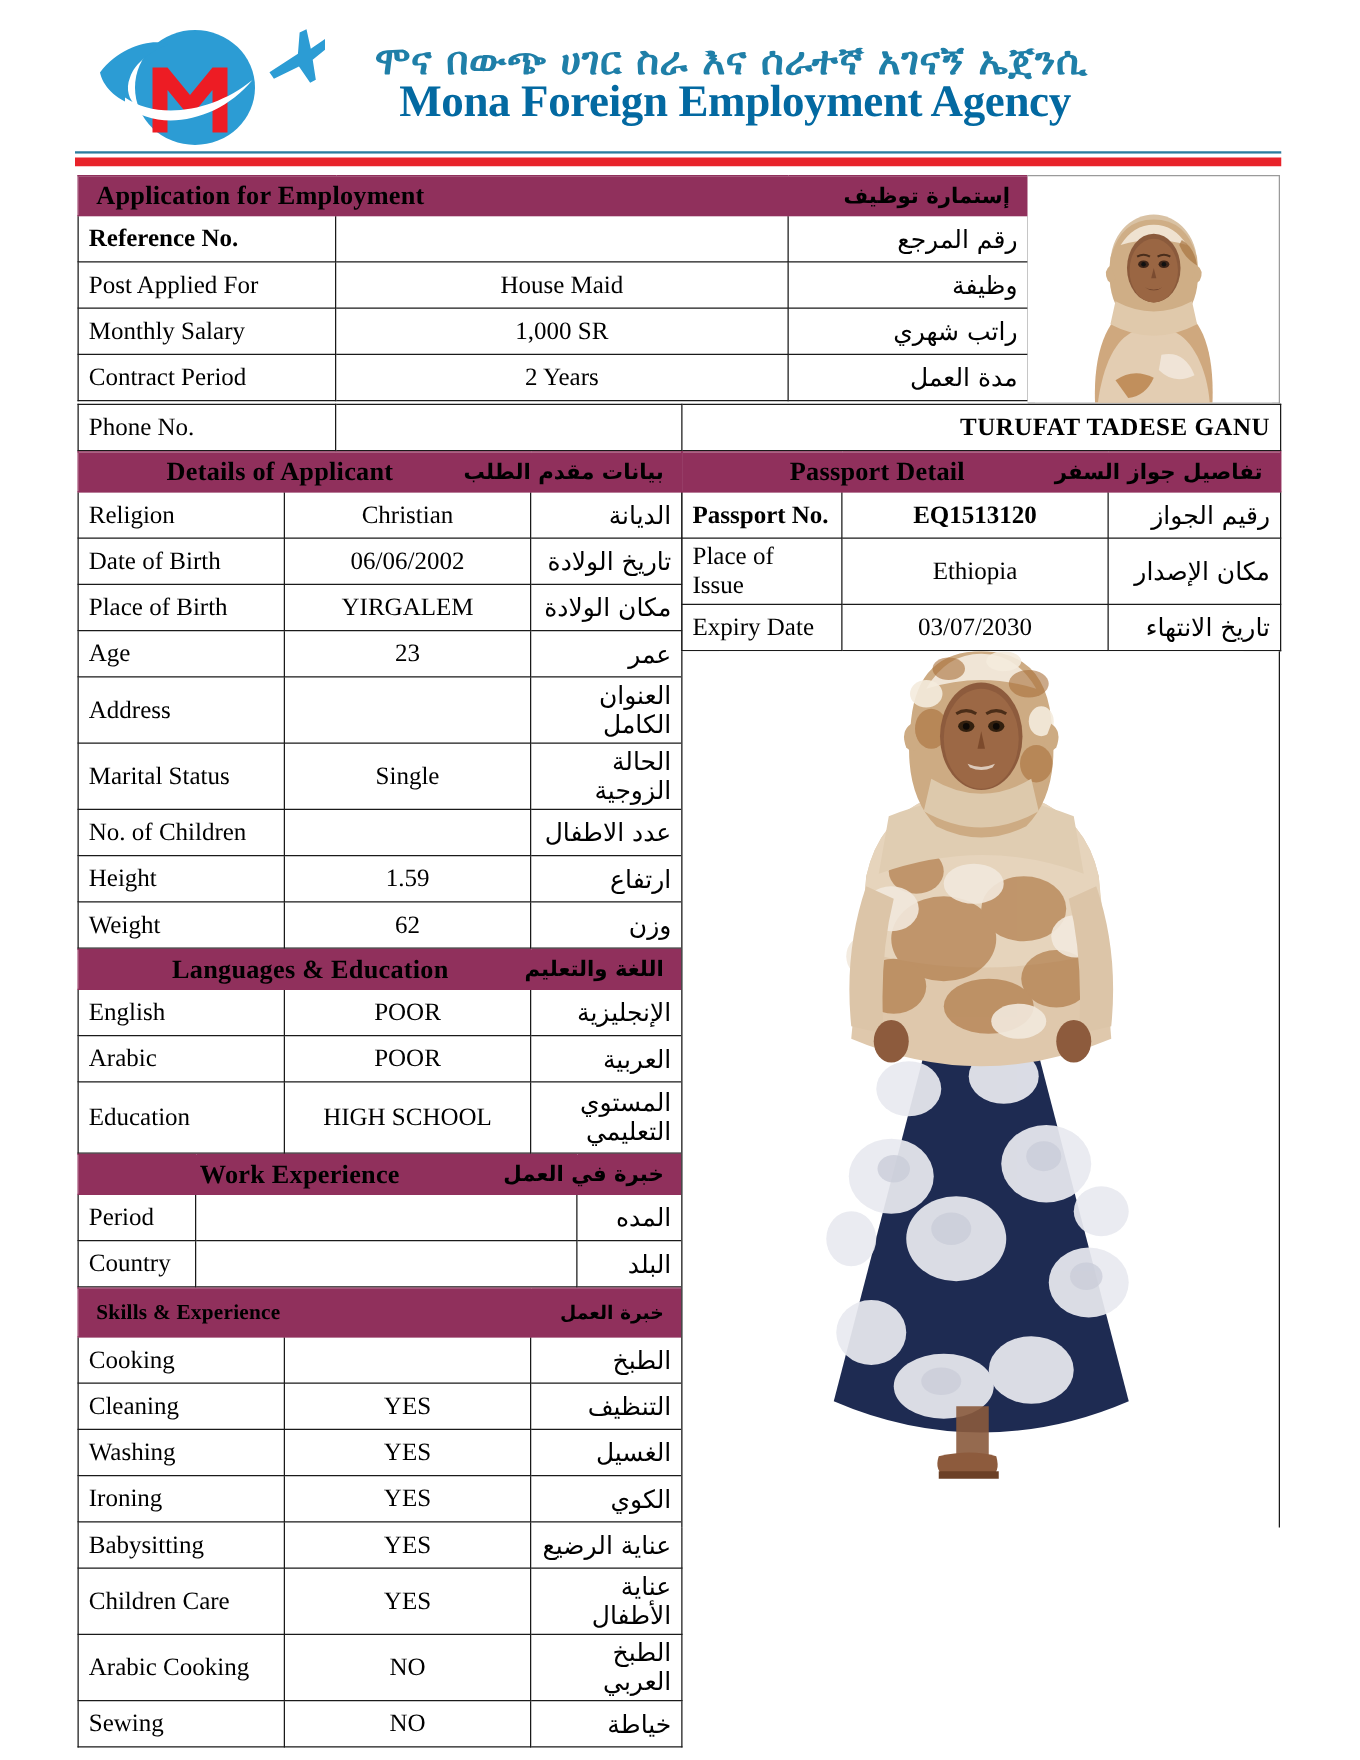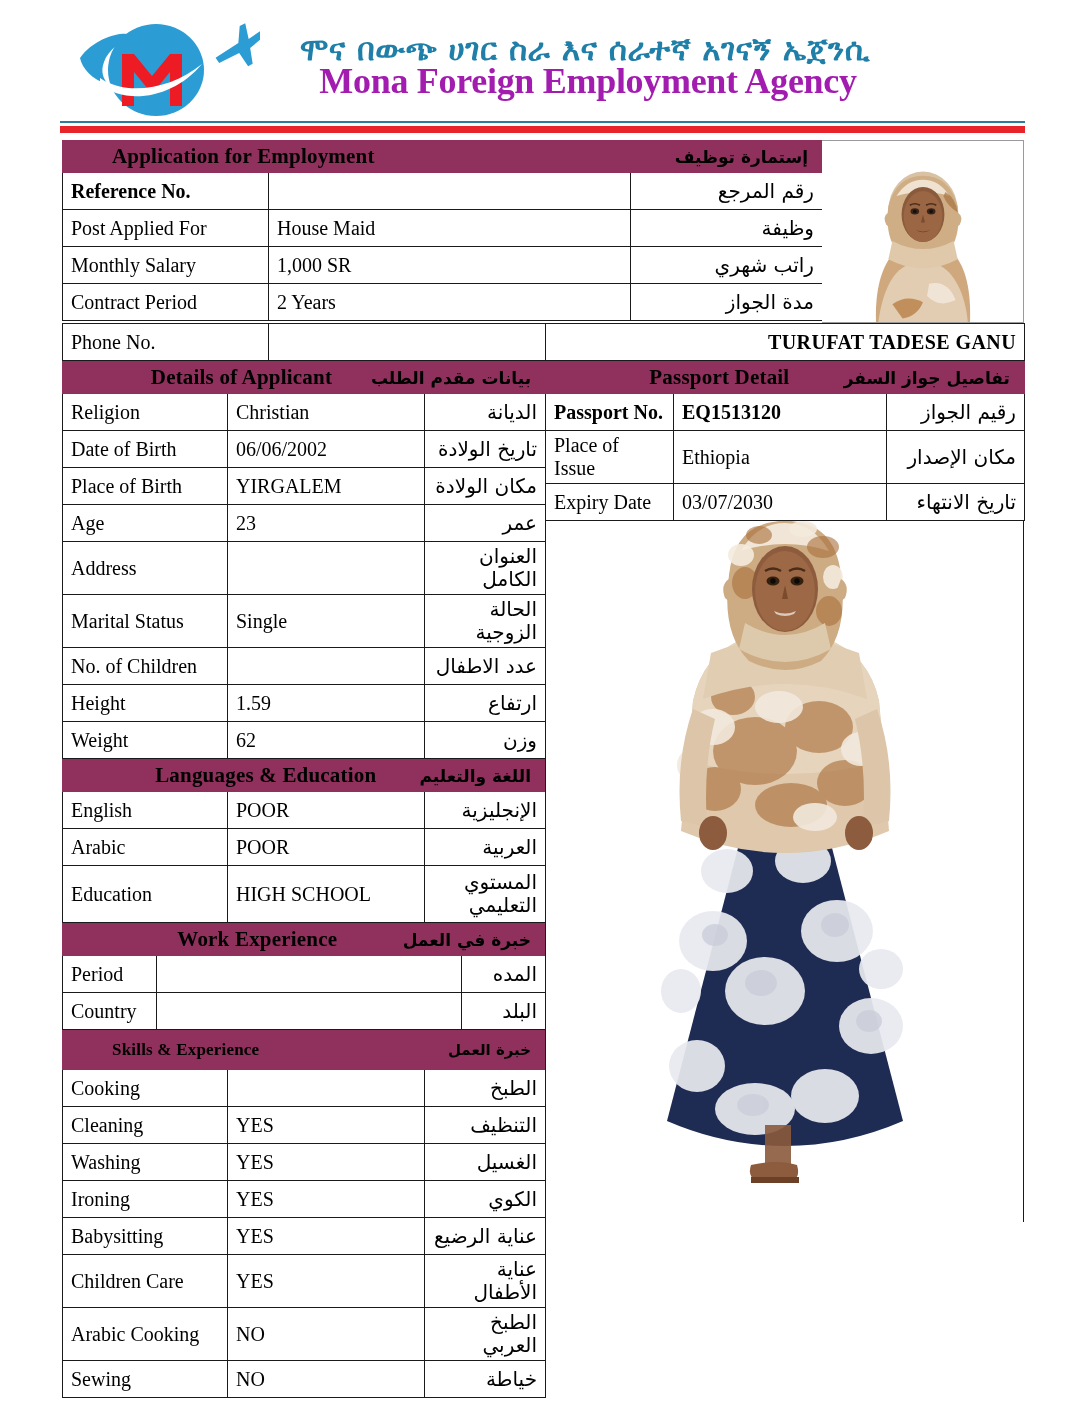--- a/index.html
+++ b/index.html
@@ -46,21 +46,21 @@
   }
   .company-english {
     position: absolute;
     left: 258px;
     top: 60px;
     width: 660px;
     text-align: center;
     font-family: "Liberation Serif", serif;
     font-size: 36px;
     font-weight: bold;
-    color: #a21caf;
+    color: #0369a1;
     letter-spacing: -0.3px;
     white-space: nowrap;
   }
 
   .rule-teal {
     position: absolute;
     left: 60px; top: 121px;
     width: 965px; height: 2px;
     background: #2c7c9e;
   }
@@ -108,39 +108,38 @@
     font-weight: bold;
     padding: 0 !important;
     height: 31px !important;
   }
   .sec-head .sh-inner {
     display: flex;
     align-items: center;
     justify-content: space-between;
     padding: 0 14px;
     height: 31px;
-    margin-left: 35px;
   }
   .sh-en { font-size: 21px; font-weight: bold; letter-spacing: .2px; }
   .sh-en.center { flex: 1; text-align: center; }
   .sh-ar {
     font-family: "DejaVu Sans", sans-serif;
     font-size: 17px;
     font-weight: bold;
     direction: rtl;
   }
 
   .ar {
     font-family: "DejaVu Sans", sans-serif;
     font-size: 17px;
     direction: rtl;
     text-align: right;
     line-height: 1.15;
   }
-  .ctr { text-align: left; }
+  .ctr { text-align: center; }
   .bold { font-weight: bold; }
 
   
   .topblock {
     display: flex;
     width: 962px;
   }
   .topblock-left { width: 760px; }
   .topblock-right {
     width: 202px;
@@ -237,21 +236,21 @@
             <td class="ar">وظيفة</td>
           </tr>
           <tr>
             <td>Monthly Salary</td>
             <td class="ctr">1,000 SR</td>
             <td class="ar">راتب شهري</td>
           </tr>
           <tr>
             <td>Contract Period</td>
             <td class="ctr">2 Years</td>
-            <td class="ar">مدة الجواز</td>
+            <td class="ar">مدة العمل</td>
           </tr>
         </tbody>
       </table>
     </div>
 
     <div class="topblock-right">
       <svg width="190" height="175" viewBox="0 0 190 175">
         <rect x="0" y="0" width="190" height="175" fill="#ffffff"></rect>
         <g transform="translate(95,96) scale(1.02)">
           <path d="M-46 79 C -48 34, -34 10, -20 4 L 20 4 C 36 10, 48 34, 46 79 Z" fill="#cfa87e"></path>

